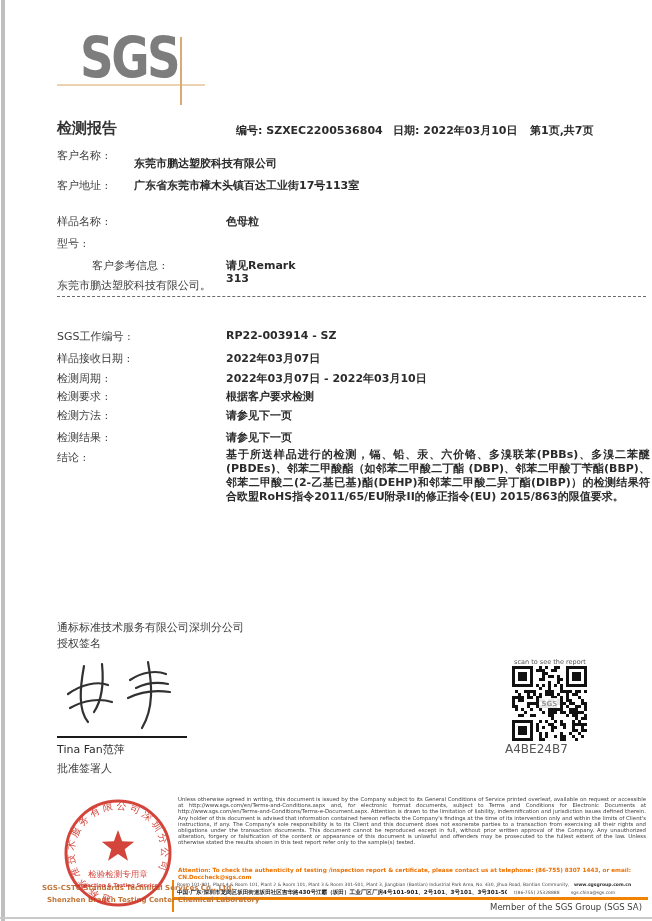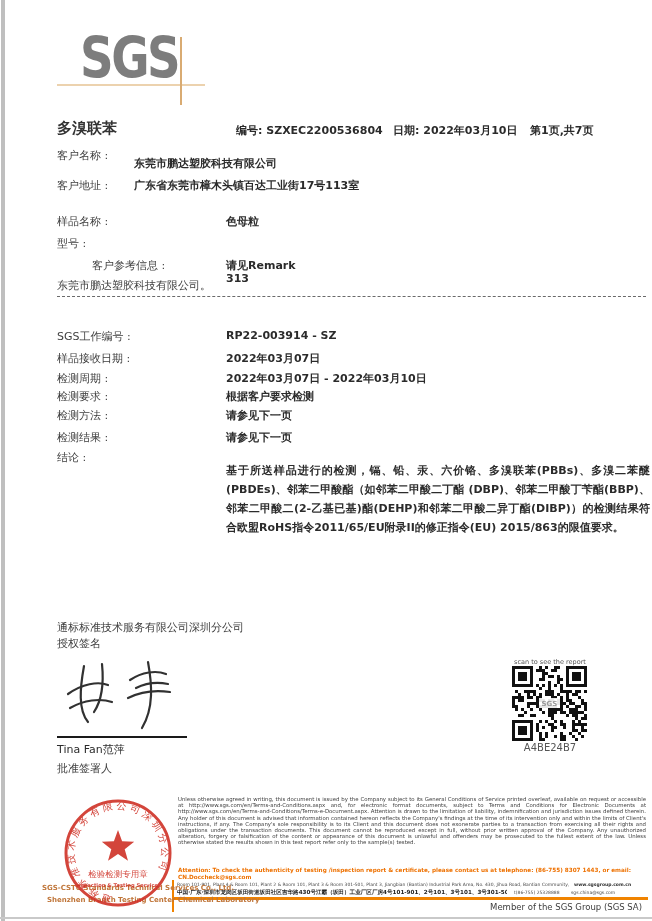--- a/index.html
+++ b/index.html
@@ -24,21 +24,21 @@
 
 <div id="page">
 
   <div class="abs" style="left:1px;top:0;width:4px;height:921px;background:#bfbfbf;"></div>
   <div class="abs" style="left:0;top:917px;width:652px;height:2px;background:#c9c9c9;"></div>
 
   <div class="abs" style="left:80px;top:30px;font-size:57px;font-weight:bold;color:#7d7d7d;line-height:56px;letter-spacing:-3px;transform:scaleX(.82);transform-origin:left top;">SGS</div>
   <div class="abs" style="left:57px;top:84px;width:148px;height:2px;background:#ecd2ae;"></div>
   <div class="abs" style="left:180px;top:37px;width:2px;height:68px;background:#d9ab72;"></div>
 
-  <div class="abs" style="left:57px;top:119px;font-size:15px;font-weight:bold;color:#333;">多溴联苯</div>
+  <div class="abs" style="left:57px;top:119px;font-size:15px;font-weight:bold;color:#333;">检测报告</div>
   <div class="abs val" style="left:236px;top:123px;">编号: SZXEC2200536804</div>
   <div class="abs val" style="left:393px;top:123px;">日期: 2022年03月10日</div>
   <div class="abs val" style="left:518px;top:123px;margin-left:12px;">第1页,共7页</div>
 
   <div class="abs lbl" style="left:57px;top:148px;">客户名称 :</div>
   <div class="abs val" style="left:134px;top:156px;text-align:center;">东莞市鹏达塑胶科技有限公司</div>
   <div class="abs lbl" style="left:57px;top:178px;">客户地址 :</div>
   <div class="abs val" style="left:134px;top:178px;">广东省东莞市樟木头镇百达工业街17号113室</div>
 
   <div class="abs lbl" style="left:57px;top:214px;">样品名称 :</div>
@@ -58,21 +58,21 @@
   <div class="abs lbl" style="left:57px;top:371px;">检测周期 :</div>
   <div class="abs val" style="left:226px;top:371px;">2022年03月07日 - 2022年03月10日</div>
   <div class="abs lbl" style="left:57px;top:389px;">检测要求 :</div>
   <div class="abs val" style="left:226px;top:389px;">根据客户要求检测</div>
   <div class="abs lbl" style="left:57px;top:408px;">检测方法 :</div>
   <div class="abs val" style="left:226px;top:408px;">请参见下一页</div>
   <div class="abs lbl" style="left:57px;top:430px;">检测结果 :</div>
   <div class="abs val" style="left:226px;top:430px;">请参见下一页</div>
 
   <div class="abs lbl" style="left:57px;top:450px;">结论 :</div>
-  <div class="abs val wrap" style="left:226px;top:461px;width:424px;line-height:19px;text-align:justify;white-space:normal;">基于所送样品进行的检测，镉、铅、汞、六价铬、多溴联苯(PBBs)、多溴二苯醚(PBDEs)、邻苯二甲酸酯（如邻苯二甲酸二丁酯 (DBP)、邻苯二甲酸丁苄酯(BBP)、邻苯二甲酸二(2-乙基已基)酯(DEHP)和邻苯二甲酸二异丁酯(DIBP)）的检测结果符合欧盟RoHS指令2011/65/EU附录II的修正指令(EU) 2015/863的限值要求。</div>
+  <div class="abs val wrap" style="left:226px;top:448px;width:424px;line-height:14px;text-align:justify;white-space:normal;">基于所送样品进行的检测，镉、铅、汞、六价铬、多溴联苯(PBBs)、多溴二苯醚(PBDEs)、邻苯二甲酸酯（如邻苯二甲酸二丁酯 (DBP)、邻苯二甲酸丁苄酯(BBP)、邻苯二甲酸二(2-乙基已基)酯(DEHP)和邻苯二甲酸二异丁酯(DIBP)）的检测结果符合欧盟RoHS指令2011/65/EU附录II的修正指令(EU) 2015/863的限值要求。</div>
 
   <div class="abs lbl" style="left:57px;top:620px;">通标标准技术服务有限公司深圳分公司</div>
   <div class="abs lbl" style="left:57px;top:636px;">授权签名</div>
 
   <svg class="abs" style="left:58px;top:652px;" width="140" height="82" viewBox="0 0 140 82">
     <g stroke="#151515" stroke-width="2.2" fill="none" stroke-linecap="round" opacity="0.88">
       <path d="M10,42 C24,32 40,29 50,33"></path>
       <path d="M26,14 C22,36 20,58 30,70"></path>
       <path d="M44,12 C46,32 44,48 36,60"></path>
       <path d="M12,56 C26,48 42,46 54,50"></path>
@@ -379,21 +379,21 @@
       <rect x="15" y="72" width="3" height="3" fill="#111"></rect>
       <rect x="18" y="72" width="3" height="3" fill="#111"></rect>
       <rect x="27" y="72" width="3" height="3" fill="#111"></rect>
       <rect x="30" y="72" width="3" height="3" fill="#111"></rect>
       <rect x="48" y="72" width="3" height="3" fill="#111"></rect>
       <rect x="51" y="72" width="3" height="3" fill="#111"></rect>
       <rect x="63" y="72" width="3" height="3" fill="#111"></rect>
       <rect x="27" y="32" width="21" height="10" fill="#fff" opacity="0.9"></rect>
       <text x="37.5" y="40" text-anchor="middle" font-size="7" font-weight="bold" fill="#9a9a9a">SGS</text>
     </svg>
-  <div class="abs" style="left:505px;top:742px;width:90px;text-align:center;font-size:10px;color:#555;">A4BE24B7</div>
+  <div class="abs" style="left:505px;top:742px;width:90px;text-align:left;font-size:12px;color:#555;">A4BE24B7</div>
 
   <svg class="abs" style="left:62px;top:797px;z-index:3;" width="112" height="112" viewBox="0 0 112 112" opacity="0.9">
     <defs>
         <path id="ring" d="M56,100 a44,44 0 1 1 0.01,0"></path>
       </defs>
     <circle cx="56" cy="56" r="52" fill="none" stroke="#cf3126" stroke-width="3"></circle>
     <polygon points="56,33 60.1,44.3 72.2,44.7 62.7,52.2 66,63.8 56,57 46,63.8 49.3,52.2 39.8,44.7 51.9,44.3" fill="#cf3126"></polygon>
     <text font-size="10" fill="#cf3126" letter-spacing="3"><textPath href="#ring" startOffset="6">通标标准技术服务有限公司深圳分公司</textPath></text>
     <text x="56" y="80" text-anchor="middle" font-size="8.5" fill="#cf3126">检验检测专用章</text>
     <text x="56" y="90" text-anchor="middle" font-size="5.2" font-weight="bold" fill="#cf3126">Inspection &amp; Testing Services</text>

